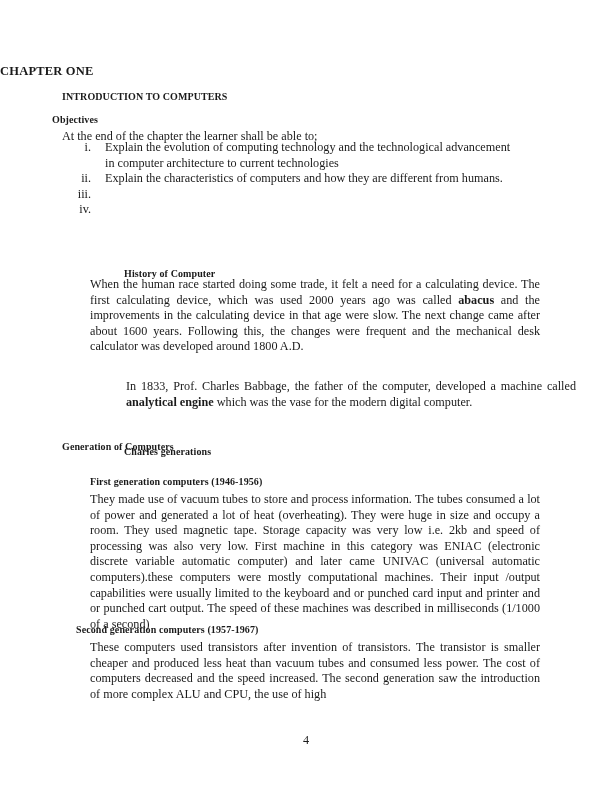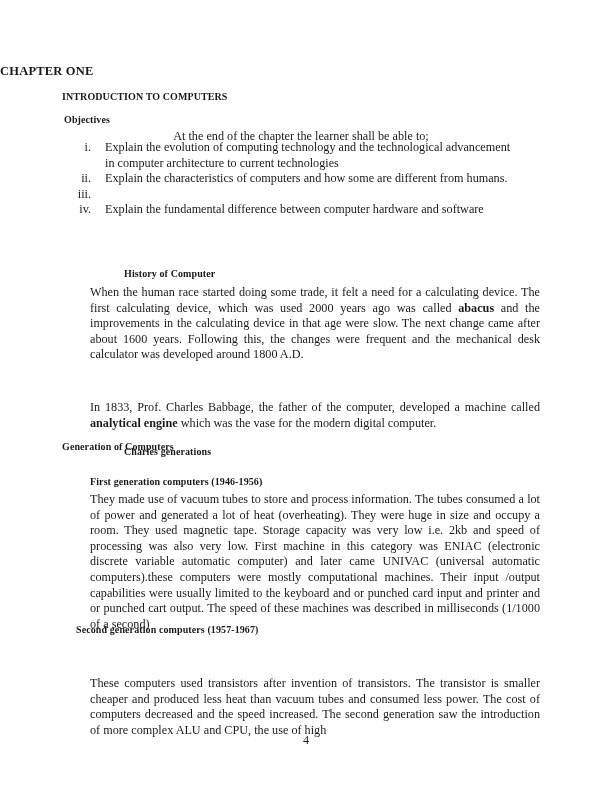--- a/index.html
+++ b/index.html
@@ -47,21 +47,20 @@
     text-justify: inter-word;
   }
   .body-block.last-flush > :last-child { }
 
   .obj-intro {
     position: absolute;
     left: 62px;
     width: 478px;
     font-size: 12.2px;
     line-height: 15.6px;
-    text-align: center;
   }
 
   
   .obj-list {
     position: absolute;
     left: 62px;
     top: 140px;
     width: 478px;
     font-size: 12.2px;
     line-height: 15.6px;
@@ -96,59 +95,58 @@
 </style>
 </head>
 <body>
 
 <div class="page">
 
   <div class="chapter-title">CHAPTER ONE</div>
 
   <div class="doc-heading" style="top:91px; left:62px;">INTRODUCTION TO COMPUTERS</div>
 
-  <div class="doc-heading" style="top:114px; left:64px;">Objectives</div>
+  <div class="doc-heading" style="top:114px; left:52px;">Objectives</div>
 
   <div class="obj-intro" style="top:129px;">At the end of the chapter the learner shall be able to;</div>
 
   <div class="obj-list">
     <div class="obj-item">
       <span class="obj-marker">i.</span>
       <span class="obj-text">Explain the evolution of computing technology and the technological advancement in computer architecture to current technologies</span>
     </div>
     <div class="obj-item">
       <span class="obj-marker">ii.</span>
-      <span class="obj-text">Explain the characteristics of computers and how some are different from humans.</span>
+      <span class="obj-text">Explain the characteristics of computers and how they are different from humans.</span>
     </div>
     <div class="obj-item">
       <span class="obj-marker">iii.</span>
     </div>
     <div class="obj-item">
       <span class="obj-marker">iv.</span>
-      <span class="obj-text">Explain the fundamental difference between computer hardware and software</span>
     </div>
   </div>
 
   <div class="doc-heading" style="top:268px; left:124px;">History of Computer</div>
 
-  <div class="body-block" style="top:285px;">
+  <div class="body-block" style="top:277px;">
     <span>When the human race started doing some trade, it felt a need for a calculating device. The first calculating device, which was used 2000 years ago was called </span><b>abacus</b><span> and the improvements in the calculating device in that age were slow. The next change came after about 1600 years. Following this, the changes were frequent and the mechanical desk calculator was developed around 1800 A.D.</span>
   </div>
 
-  <div class="body-block" style="top:400px;">
+  <div class="body-block" style="top:379px;margin-left:36px;">
     <span>In 1833, Prof. Charles Babbage, the father of the computer, developed a machine called </span><b>analytical engine</b><span> which was the vase for the modern digital computer.</span>
   </div>
 
   <div class="doc-heading" style="top:441px; left:62px;">Generation of Computers</div>
 
   <div class="doc-heading" style="top:446px; left:124px;">Charles generations</div>
 
   <div class="doc-heading" style="top:476px; left:90px;">First generation computers (1946-1956)</div>
 
   <div class="body-block" style="top:492px;">They made use of vacuum tubes to store and process information. The tubes consumed a lot of power and generated a lot of heat (overheating). They were huge in size and occupy a room. They used magnetic tape. Storage capacity was very low i.e. 2kb and speed of processing was also very low. First machine in this category was ENIAC (electronic discrete variable automatic computer) and later came UNIVAC (universal automatic computers).these computers were mostly computational machines. Their input /output capabilities were usually limited to the keyboard and or punched card input and printer and or punched cart output. The speed of these machines was described in milliseconds (1/1000 of a second)</div>
 
   <div class="doc-heading" style="top:624px; left:76px;">Second generation computers (1957-1967)</div>
 
-  <div class="body-block" style="top:640px;margin-top:36px;">These computers used transistors after invention of transistors. The transistor is smaller cheaper and produced less heat than vacuum tubes and consumed less power. The cost of computers decreased and the speed increased. The second generation saw the introduction of more complex ALU and CPU, the use of high</div>
+  <div class="body-block" style="top:640px;">These computers used transistors after invention of transistors. The transistor is smaller cheaper and produced less heat than vacuum tubes and consumed less power. The cost of computers decreased and the speed increased. The second generation saw the introduction of more complex ALU and CPU, the use of high</div>
 
   <div class="page-number">4</div>
 
 </div>
 
 </body></html>

